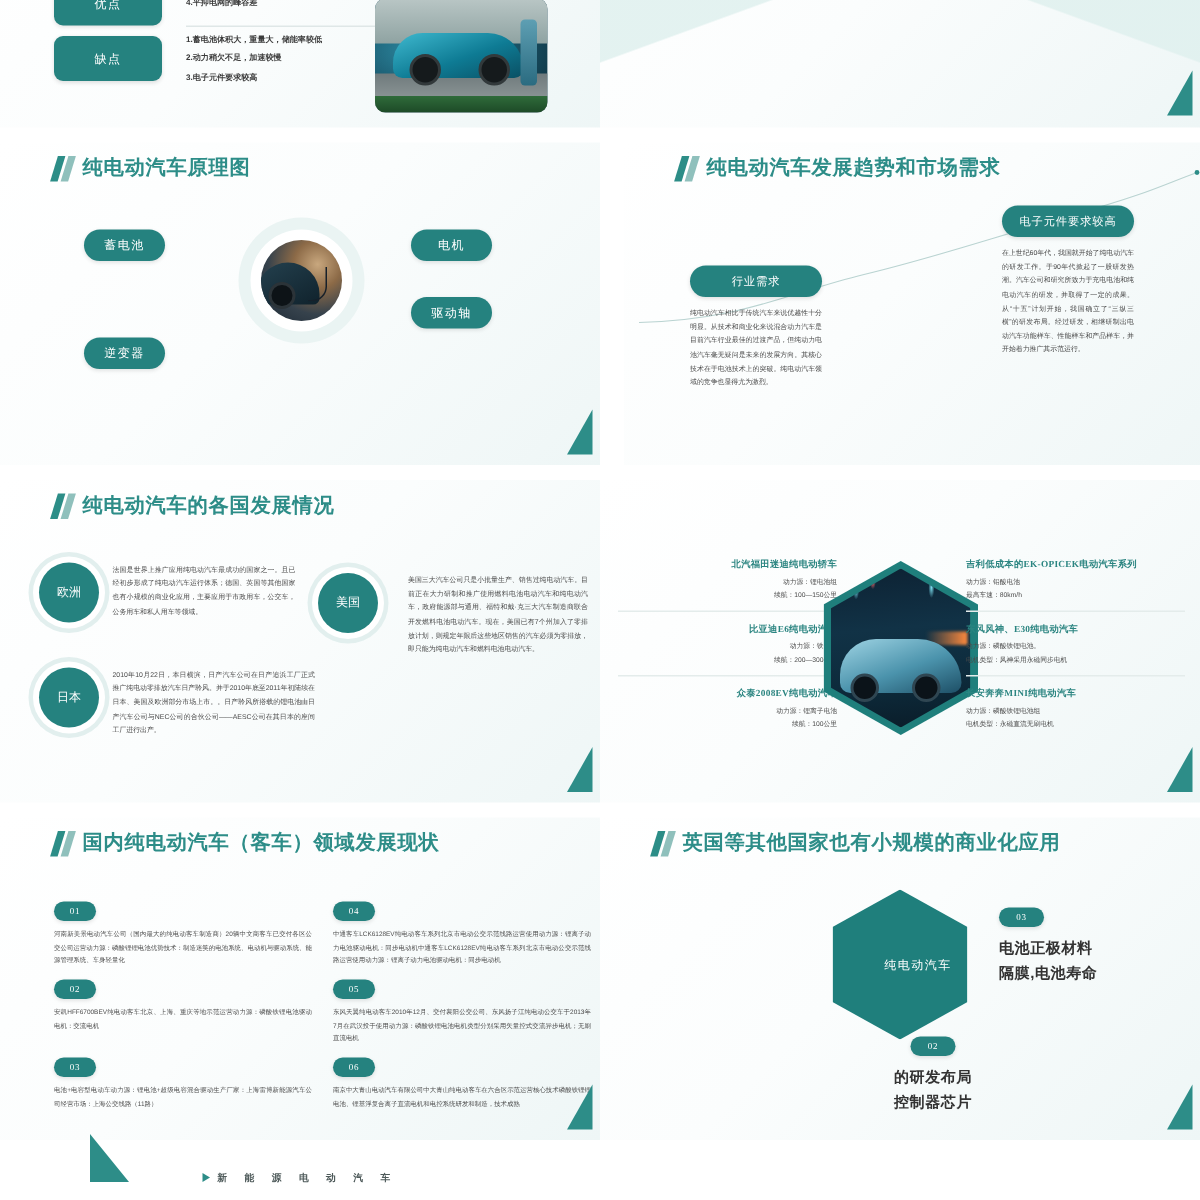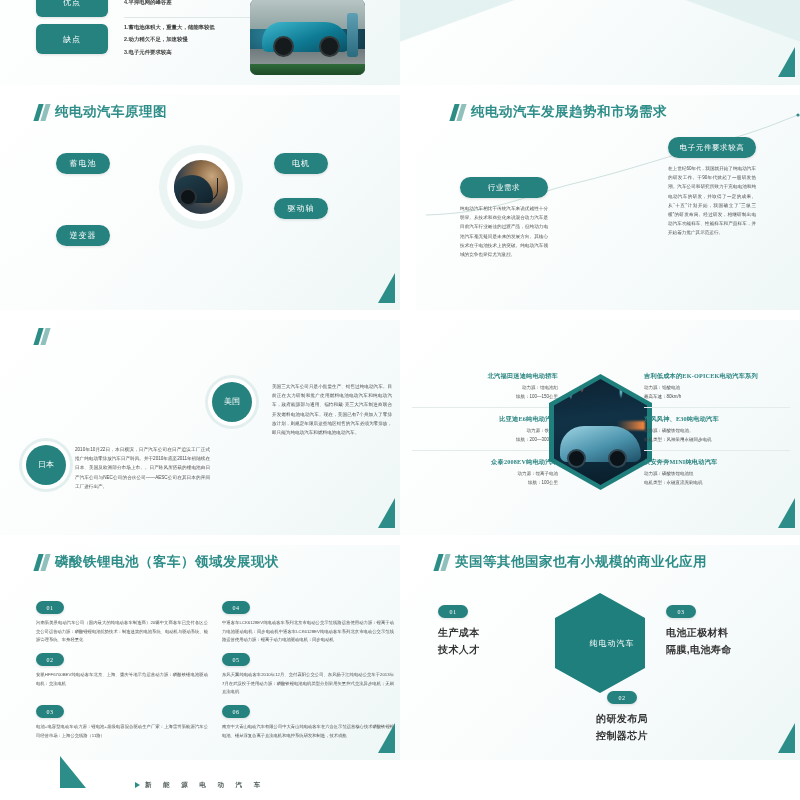--- a/index.html
+++ b/index.html
@@ -369,22 +369,27 @@
       <div class="txt body-txt">在上世纪60年代，我国就开始了纯电动汽车的研发工作。于90年代掀起了一股研发热潮。汽车公司和研究所致力于充电电池和纯电动汽车的研发，并取得了一定的成果。从“十五”计划开始，我国确立了“三纵三横”的研发布局。经过研发，相继研制出电动汽车功能样车、性能样车和产品样车，并开始着力推广其示范运行。</div>
     </div>
   </div>
 
   <div class="slide bggrad" id="s5">
     <div class="sec-head">
       <span class="bars">
           <i class="b1"></i>
           <i class="b2"></i>
         </span>
-    </div>
-
+      <span class="sec-title">纯电动汽车的各国发展情况</span>
+    </div>
+
+    <div class="blk k1">
+      <div class="circ">欧洲</div>
+      <div class="body-txt">法国是世界上推广应用纯电动汽车最成功的国家之一。且已经初步形成了纯电动汽车运行体系；德国、英国等其他国家也有小规模的商业化应用，主要应用于市政用车，公交车，公务用车和私人用车等领域。</div>
+    </div>
     <div class="blk k2">
       <div class="circ">日本</div>
       <div class="body-txt">2010年10月22日，本日横滨，日产汽车公司在日产追浜工厂正式推广纯电动零排放汽车日产聆风。并于2010年底至2011年初陆续在日本、美国及欧洲部分市场上市。。日产聆风所搭载的锂电池由日产汽车公司与NEC公司的合伙公司——AESC公司在其日本的座间工厂进行出产。</div>
     </div>
     <div class="blk k3">
       <div class="circ">美国</div>
       <div class="body-txt">美国三大汽车公司只是小批量生产、销售过纯电动汽车。目前正在大力研制和推广使用燃料电池电动汽车和纯电动汽车，政府能源部与通用、福特和戴·克三大汽车制造商联合开发燃料电池电动汽车。现在，美国已有7个州加入了零排放计划，则规定年限后这些地区销售的汽车必须为零排放，即只能为纯电动汽车和燃料电池电动汽车。</div>
     </div>
 
     <div class="tri-dec tri-br" style="left:378px;top:178px;"></div>
@@ -440,21 +445,21 @@
 
     <div class="tri-dec tri-br" style="left:378px;top:178px;"></div>
   </div>
 
   <div class="slide bggrad" id="s7">
     <div class="sec-head">
       <span class="bars">
           <i class="b1"></i>
           <i class="b2"></i>
         </span>
-      <span class="sec-title">磷酸铁锂电池（客车）领域发展现状</span>
+      <span class="sec-title">国内纯电动汽车（客车）领域发展现状</span>
     </div>
 
     <div class="cell c1">
       <div class="pill num">01</div>
       <p>河南新美景电动汽车公司（国内最大的纯电动客车制造商）20辆中文商客车已交付各区公交公司运营动力源：磷酸锂锂电池优势技术：制造迷笑的电池系统、电动机与驱动系统、能源管理系统、车身轻量化</p>
     </div>
     <div class="cell c2">
       <div class="pill num">02</div>
       <p>安凯HFF6700BEV纯电动客车北京、上海、重庆等地示范运营动力源：磷酸铁锂电池驱动电机：交流电机</p>
     </div>
@@ -484,25 +489,20 @@
           <i class="b1"></i>
           <i class="b2"></i>
         </span>
       <span class="sec-title">英国等其他国家也有小规模的商业化应用</span>
     </div>
 
     <div class="chex">
       <span>纯电动汽车</span>
     </div>
 
-    <div class="tri t1">
-      <div class="pill num">01</div>
-      <div class="l">生产成本</div>
-      <div class="l">技术人才</div>
-    </div>
     <div class="tri t3">
       <div class="pill num">03</div>
       <div class="l">电池正极材料</div>
       <div class="l">隔膜,电池寿命</div>
     </div>
     <div class="tri t2">
       <div class="pill num">02</div>
       <div class="l">的研发布局</div>
       <div class="l">控制器芯片</div>
     </div>

